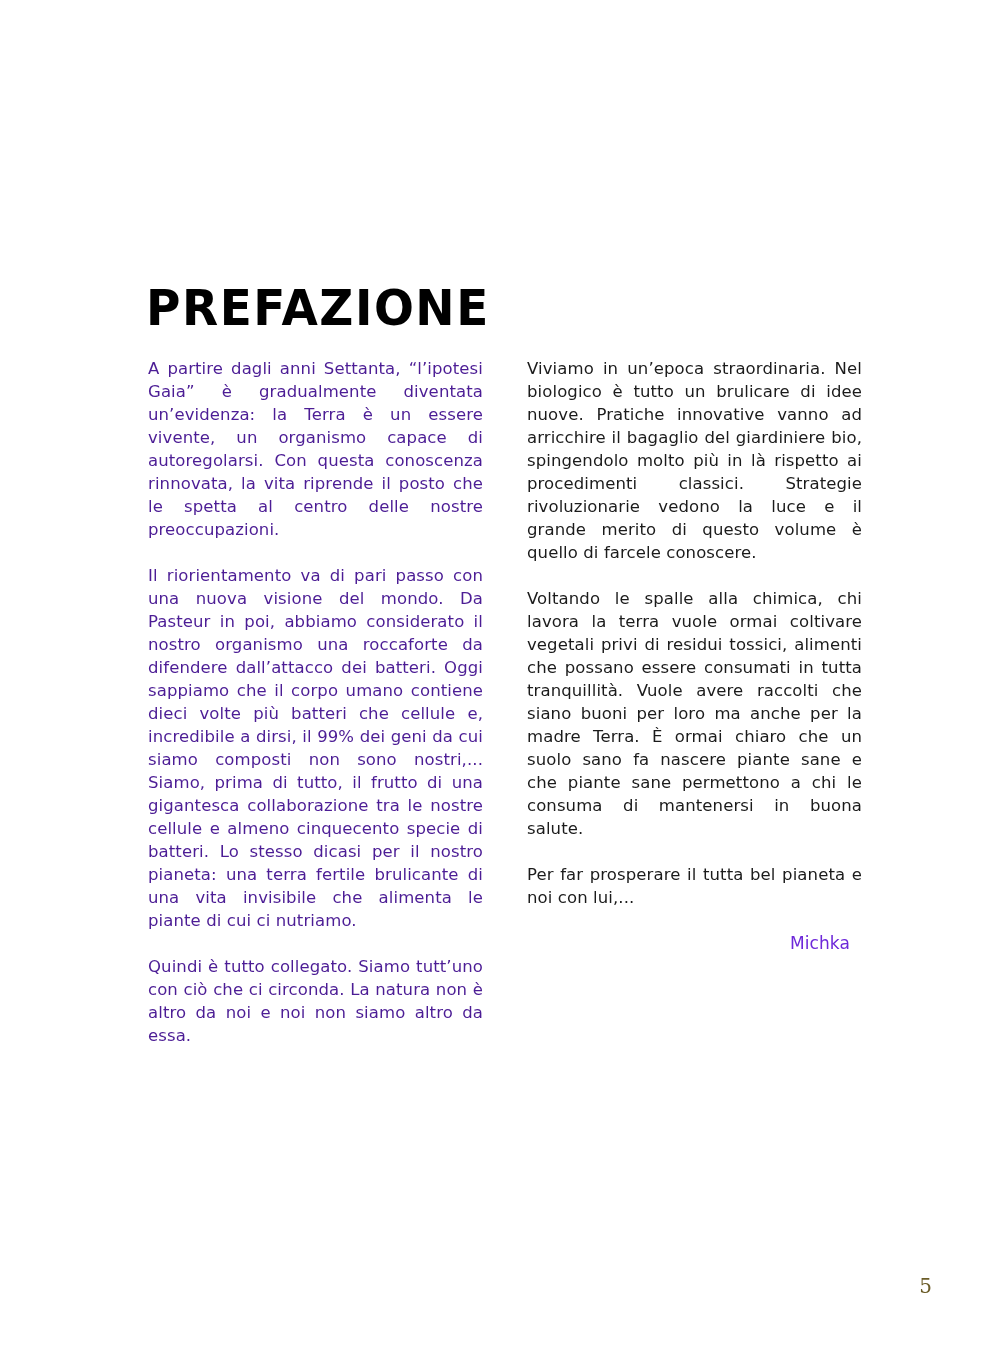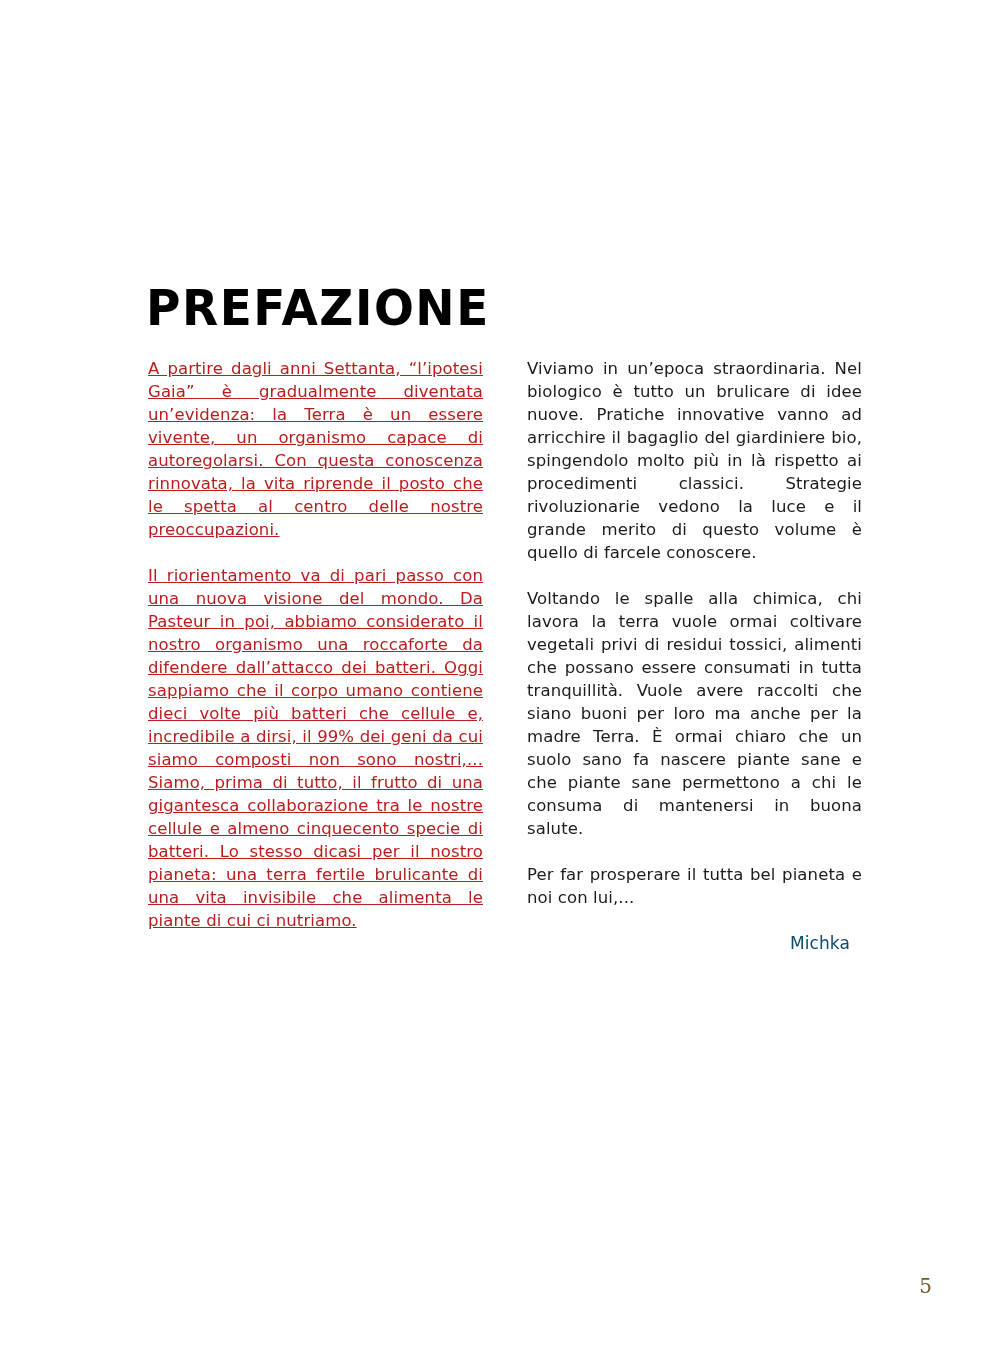--- a/index.html
+++ b/index.html
@@ -44,44 +44,45 @@
     letter-spacing: 0.1px;
   }
   .col p {
     margin: 0 0 23px 0;
   }
   .signature {
     text-align: right;
     padding-right: 12px;
     font-size: 17px;
     line-height: 23px;
-    color: #0c4a6e;
+    color: #6d28d9;
     margin-top: 1px;
   }
   .page-number {
     position: absolute;
     right: 68px;
     top: 1274px;
     font-family: "DejaVu Serif", serif;
     font-size: 20px;
     line-height: 24px;
   }
 </style>
 </head>
 <body>
 
 <div class="page" style="background: rgb(255, 255, 255);">
 
   <h1 class="title" style="color: rgb(0, 0, 0);">PREFAZIONE</h1>
 
   <div class="columns">
 
-    <div class="col" style="color: #b91c1c; text-decoration: underline;">
+    <div class="col" style="color: #4c1d95;">
         <p>A partire dagli anni Settanta, “l’ipotesi Gaia” è gradualmente diventata un’evidenza: la Terra è un essere vivente, un organismo capace di autoregolarsi. Con questa conoscenza rinnovata, la vita riprende il posto che le spetta al centro delle nostre preoccupazioni.</p>
         <p>Il riorientamento va di pari passo con una nuova visione del mondo. Da Pasteur in poi, abbiamo considerato il nostro organismo una roccaforte da difendere dall’attacco dei batteri. Oggi sappiamo che il corpo umano contiene dieci volte più batteri che cellule e, incredibile a dirsi, il 99% dei geni da cui siamo composti non sono nostri,... Siamo, prima di tutto, il frutto di una gigantesca collaborazione tra le nostre cellule e almeno cinquecento specie di batteri. Lo stesso dicasi per il nostro pianeta: una terra fertile brulicante di una vita invisibile che alimenta le piante di cui ci nutriamo.</p>
+        <p>Quindi è tutto collegato. Siamo tutt’uno con ciò che ci circonda. La natura non è altro da noi e noi non siamo altro da essa.</p>
       </div>
 
     <div class="col" style="color: rgb(27, 27, 27);">
       <div>
           <p>Viviamo in un’epoca straordinaria. Nel biologico è tutto un brulicare di idee nuove. Pratiche innovative vanno ad arricchire il bagaglio del giardiniere bio, spingendolo molto più in là rispetto ai procedimenti classici. Strategie rivoluzionarie vedono la luce e il grande merito di questo volume è quello di farcele conoscere.</p>
           <p>Voltando le spalle alla chimica, chi lavora la terra vuole ormai coltivare vegetali privi di residui tossici, alimenti che possano essere consumati in tutta tranquillità. Vuole avere raccolti che siano buoni per loro ma anche per la madre Terra. È ormai chiaro che un suolo sano fa nascere piante sane e che piante sane permettono a chi le consuma di mantenersi in buona salute.</p>
           <p>Per far prosperare il tutta bel pianeta e noi con lui,...</p>
         </div>
       <div class="signature">Michka</div>
     </div>

